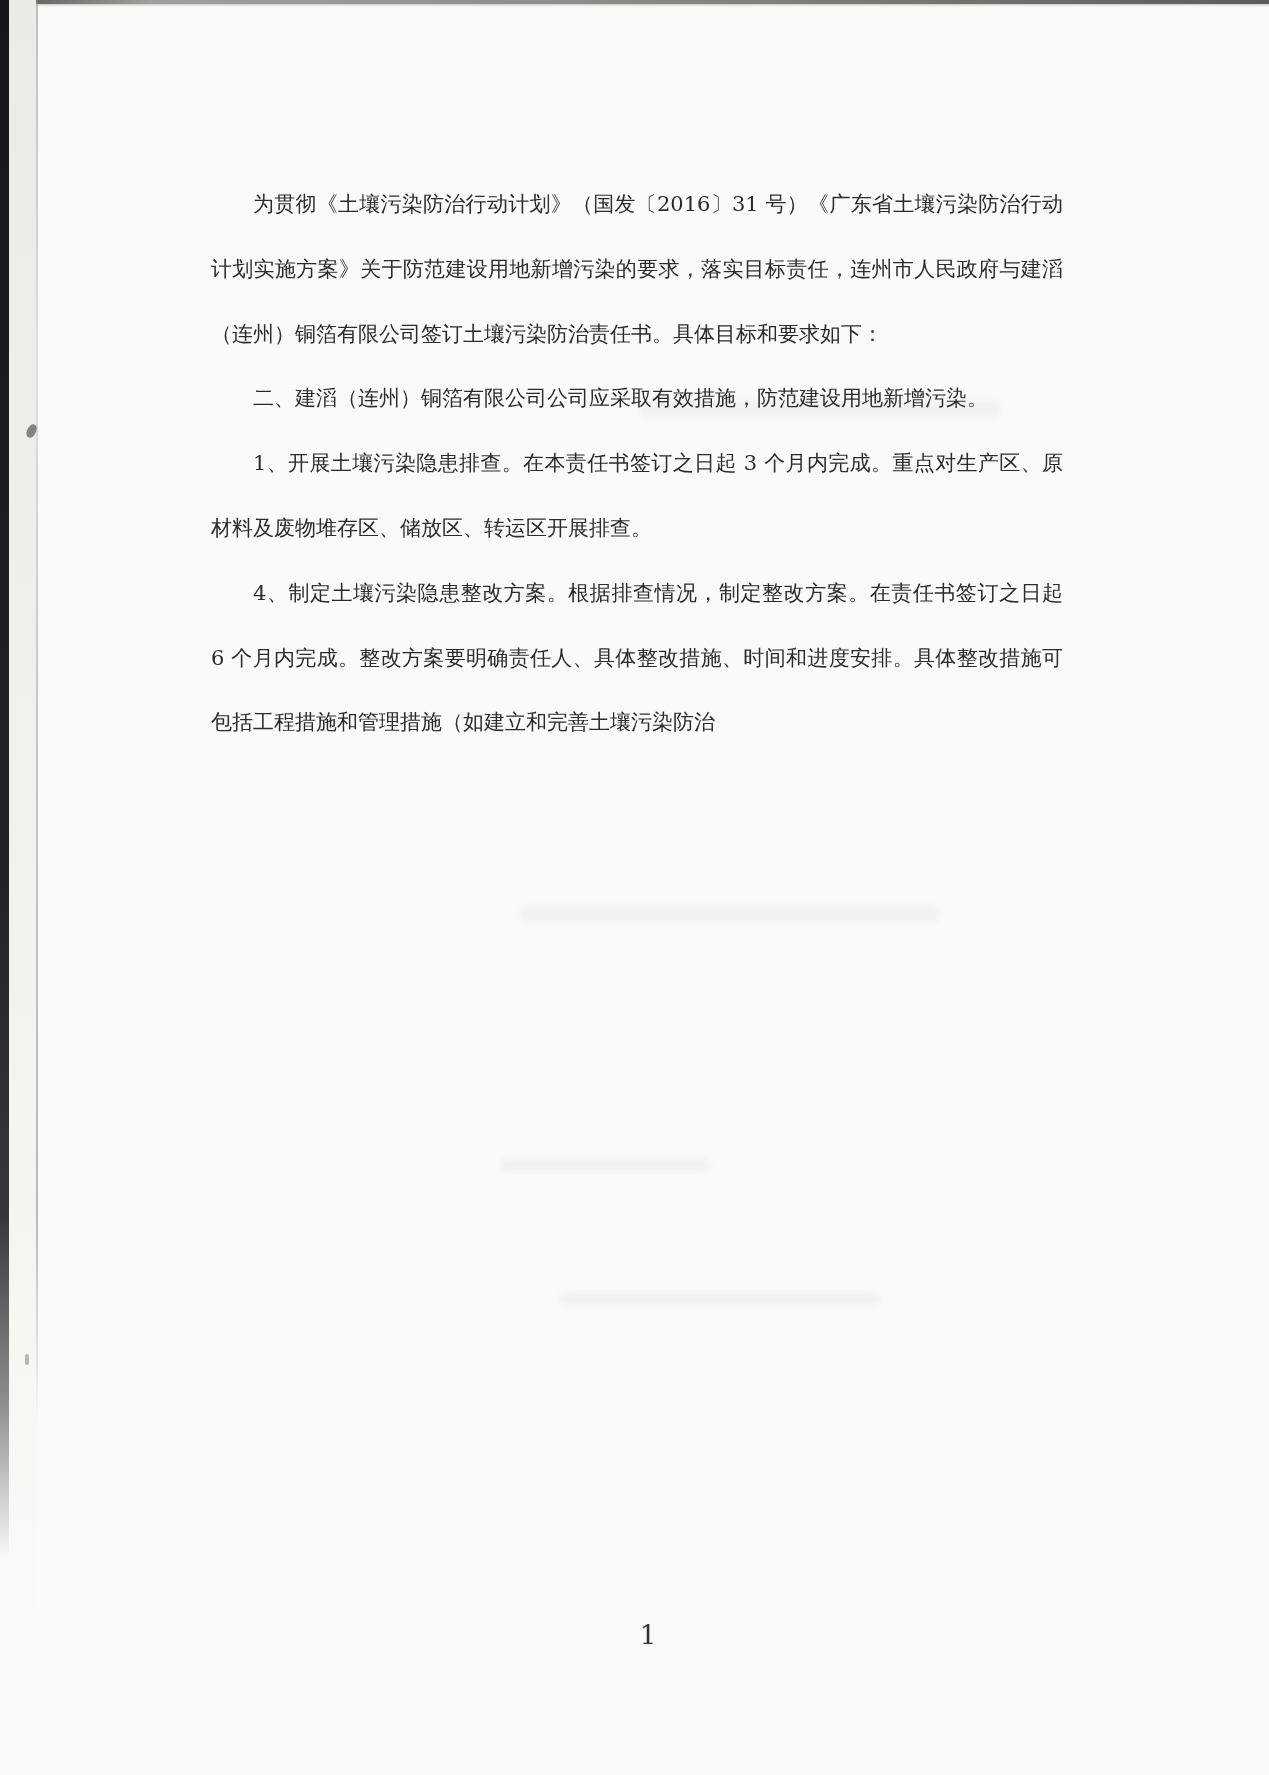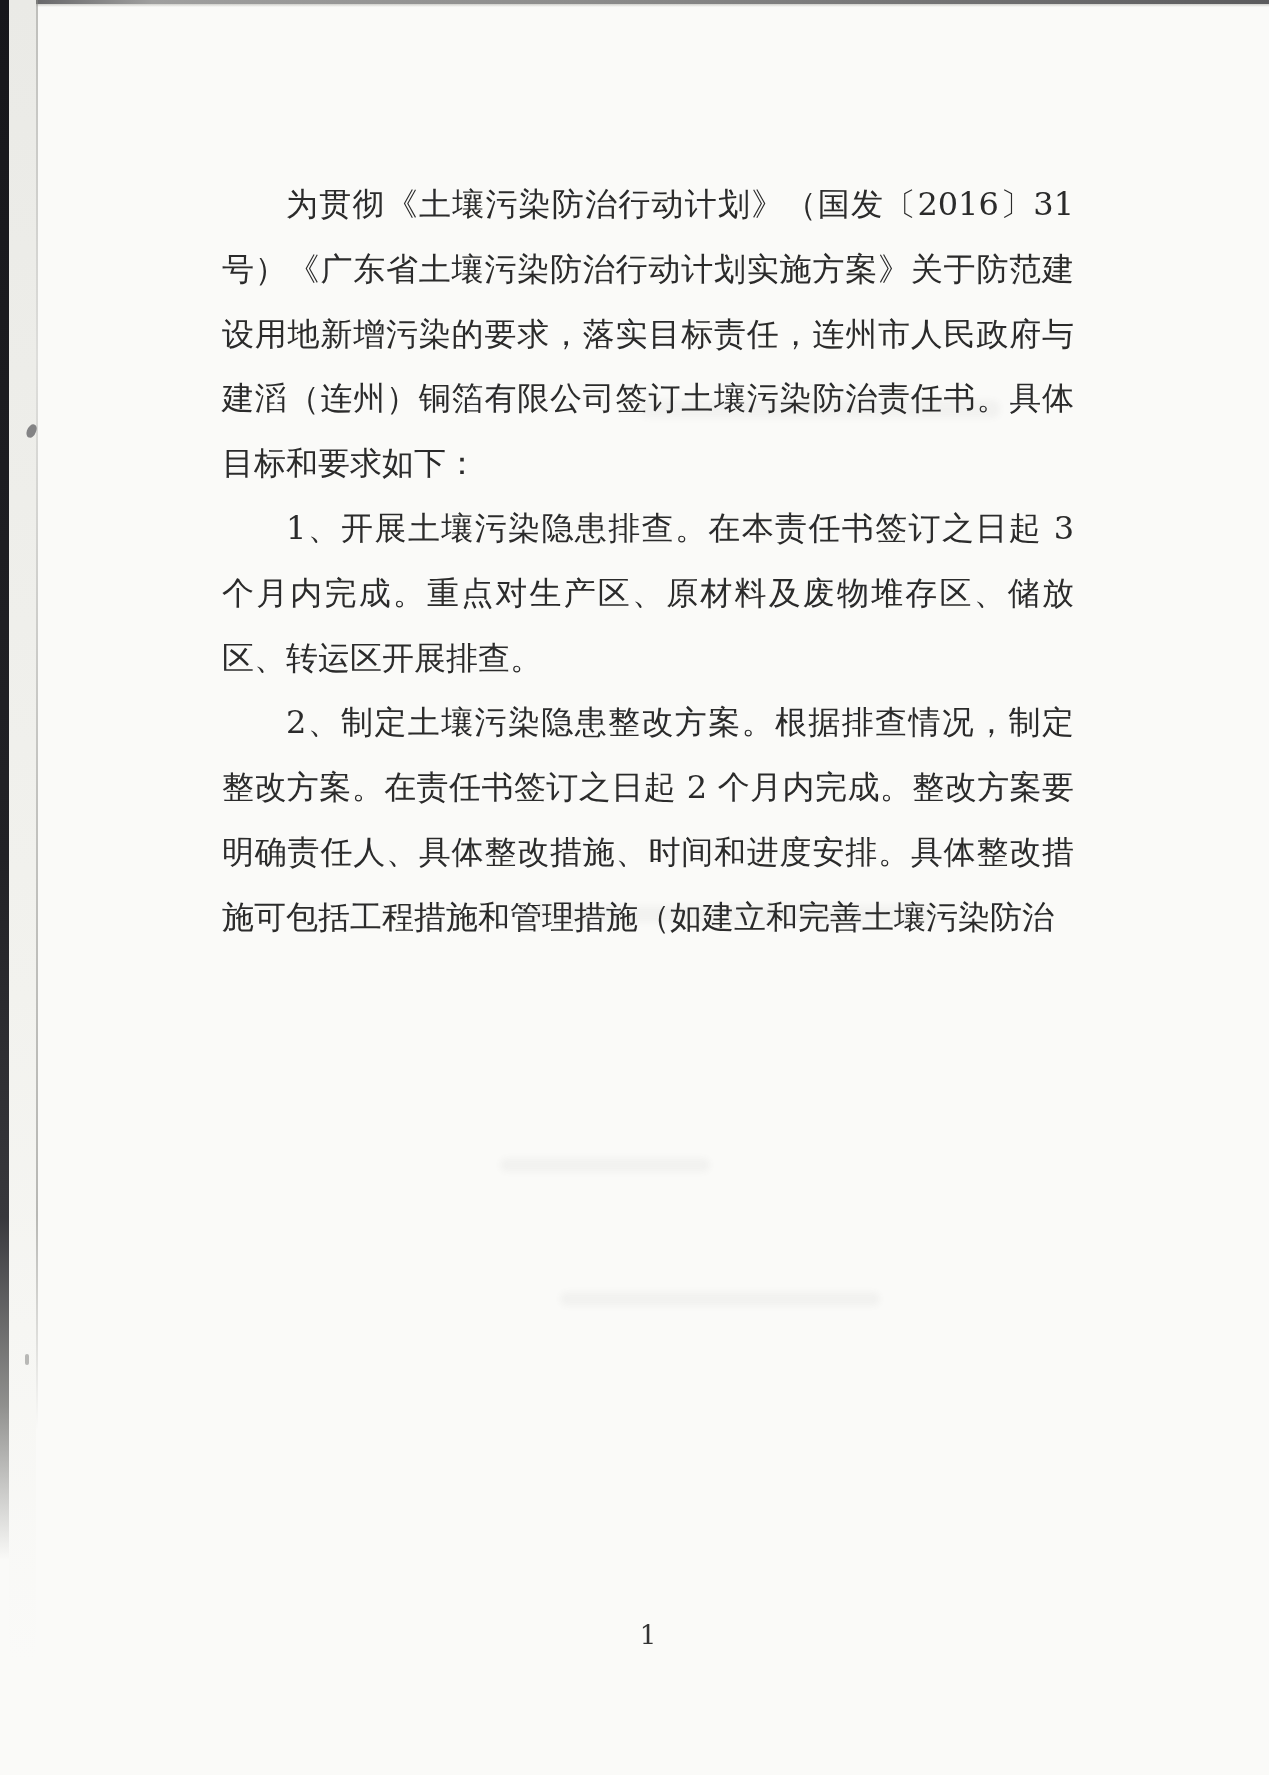--- a/index.html
+++ b/index.html
@@ -75,23 +75,23 @@
     filter: blur(3px);
     opacity: .05;
   }
   .smudge-1 { left: 640px; top: 400px; width: 360px; height: 18px; }
   .smudge-2 { left: 520px; top: 906px; width: 420px; height: 16px; }
   .smudge-3 { left: 500px; top: 1158px; width: 210px; height: 14px; }
   .smudge-4 { left: 560px; top: 1292px; width: 320px; height: 14px; }
   
   .text-block {
     position: absolute;
-    left: 222px; top: 172px;
+    left: 211px; top: 172px;
     width: 852px;
-    font-size: 32px;
+    font-size: 21px;
     line-height: 64.8px;
     color: #2b2b2b;
     text-align: justify;
     text-justify: inter-ideograph;
   }
   .text-block p {
     margin: 0;
     padding: 0;
     text-indent: 2em;
   }
@@ -117,19 +117,20 @@
   <div class="fold-line"></div>
   <div class="speck-1"></div>
   <div class="speck-2"></div>
   <div class="smudge smudge-1"></div>
   <div class="smudge smudge-2"></div>
   <div class="smudge smudge-3"></div>
   <div class="smudge smudge-4"></div>
 
   <div class="text-block">
     <p>为贯彻《土壤污染防治行动计划》（国发〔2016〕31 号）《广东省土壤污染防治行动计划实施方案》关于防范建设用地新增污染的要求，落实目标责任，连州市人民政府与建滔（连州）铜箔有限公司签订土壤污染防治责任书。具体目标和要求如下：</p>
+    <p>二、建滔（连州）铜箔有限公司公司应采取有效措施，防范建设用地新增污染。</p>
     <p>1、开展土壤污染隐患排查。在本责任书签订之日起 3 个月内完成。重点对生产区、原材料及废物堆存区、储放区、转运区开展排查。</p>
-    <p>2、制定土壤污染隐患整改方案。根据排查情况，制定整改方案。在责任书签订之日起 2 个月内完成。整改方案要明确责任人、具体整改措施、时间和进度安排。具体整改措施可包括工程措施和管理措施（如建立和完善土壤污染防治</p>
+    <p>4、制定土壤污染隐患整改方案。根据排查情况，制定整改方案。在责任书签订之日起 6 个月内完成。整改方案要明确责任人、具体整改措施、时间和进度安排。具体整改措施可包括工程措施和管理措施（如建立和完善土壤污染防治</p>
   </div>
 
   <div class="page-number">1</div>
 
 </div>
 
 </body></html>

